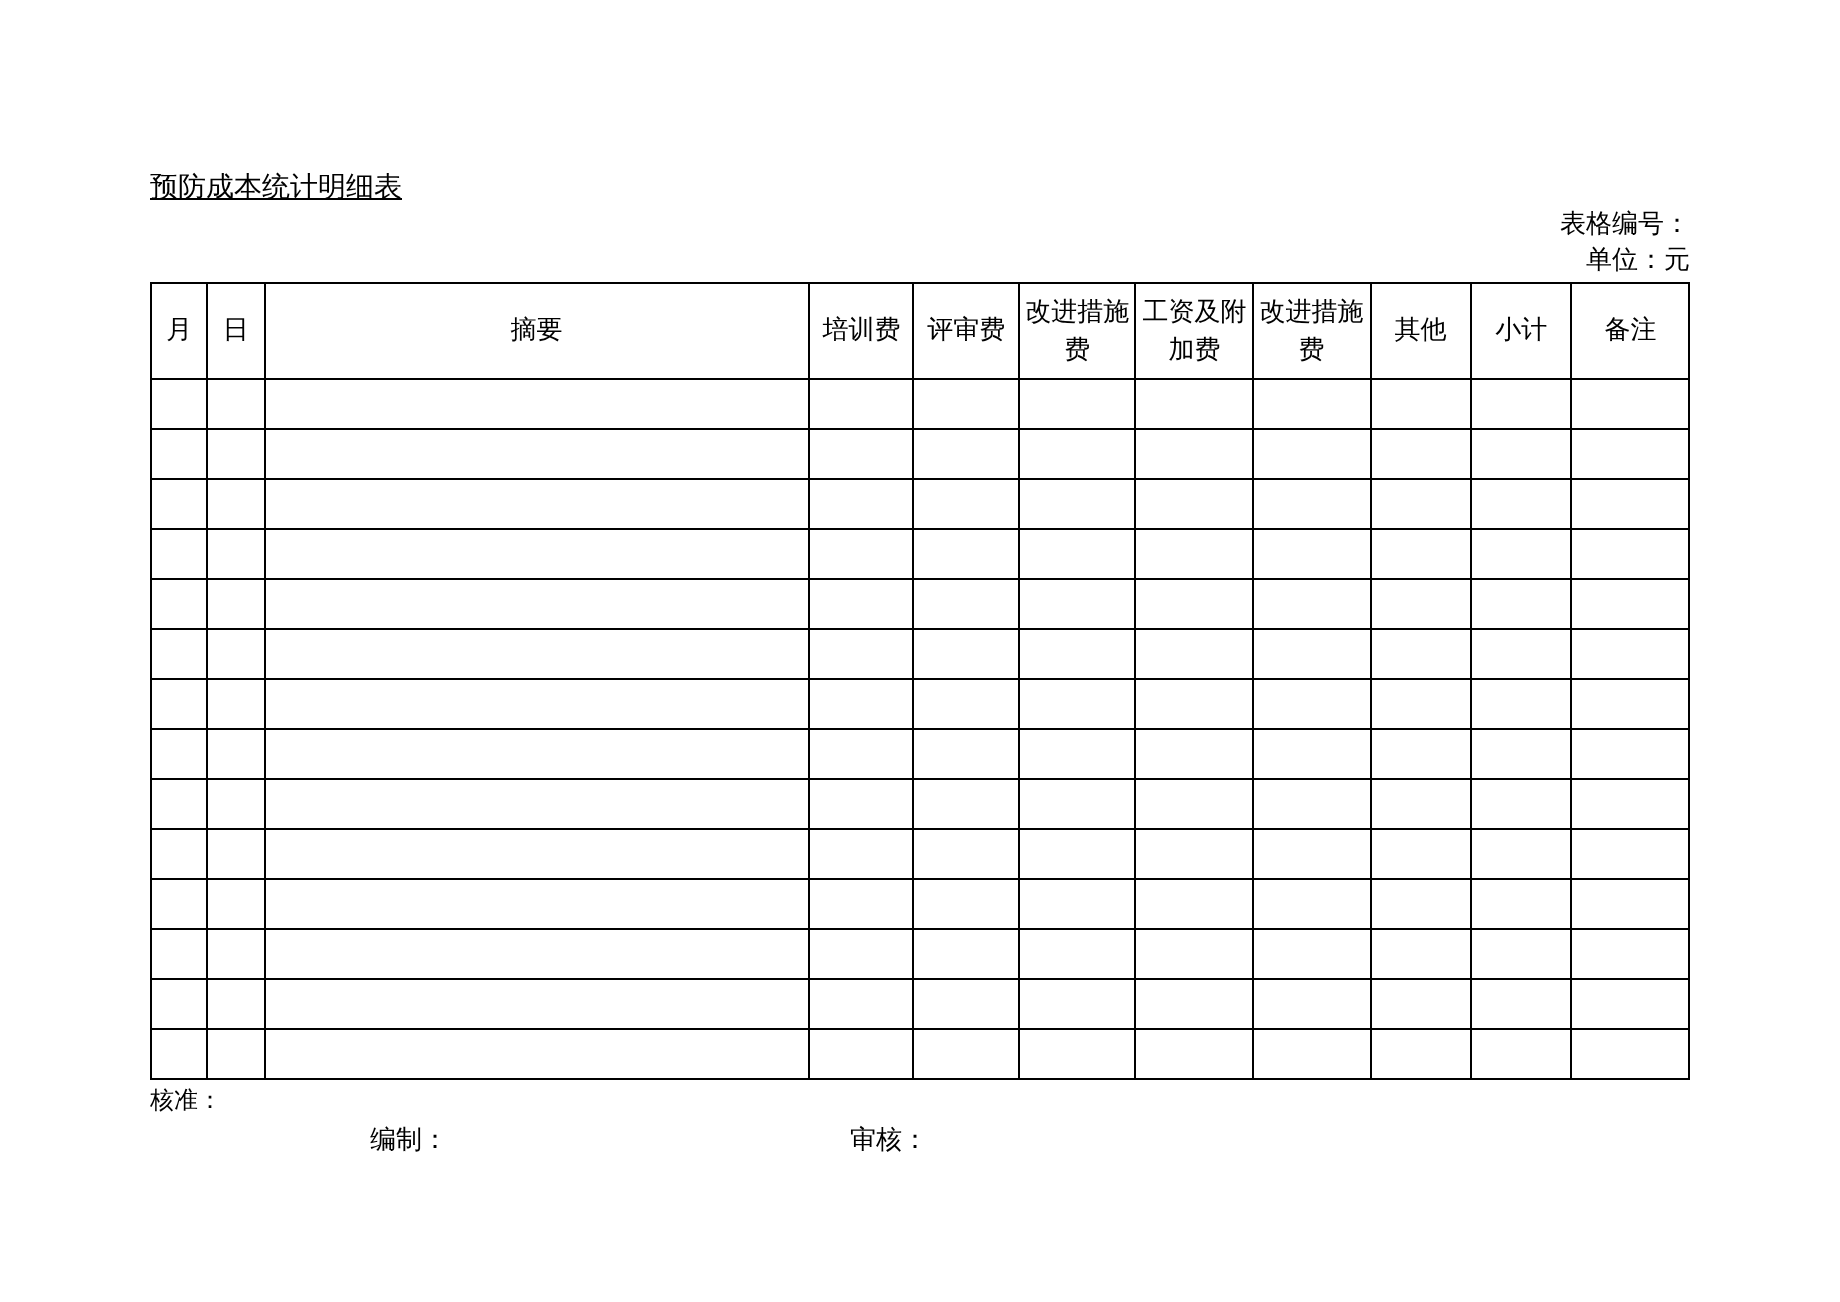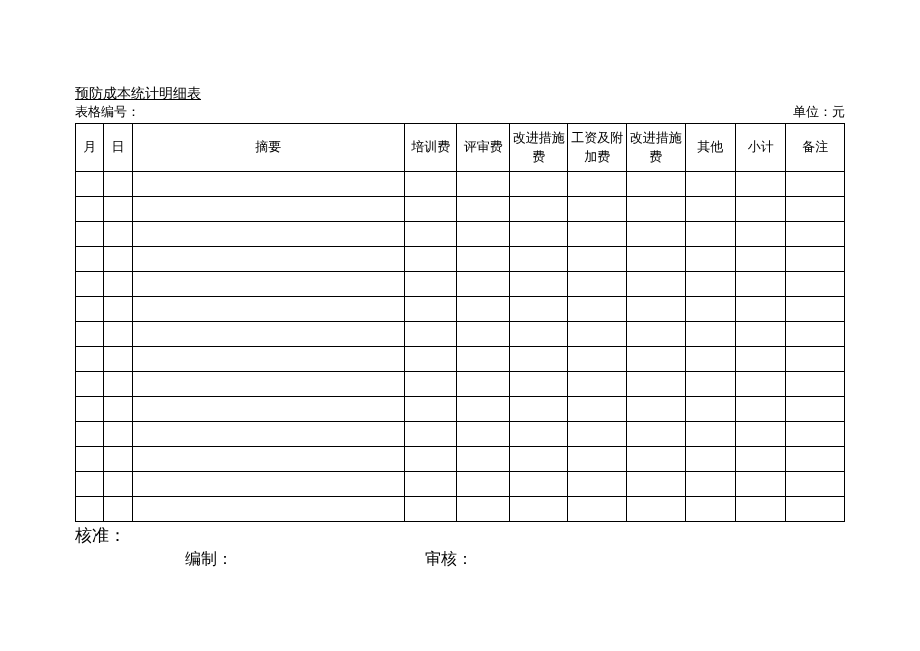--- a/index.html
+++ b/index.html
@@ -19,20 +19,21 @@
       font-size: 14px;
       margin-bottom: 0;
       text-decoration: underline;
     }
     .header-row {
       display: flex;
       justify-content: space-between;
       align-items: flex-end;
       margin-bottom: 2px;
       font-size: 13px;
+      flex-direction: column;
     }
     table {
       border-collapse: collapse;
       width: 100%;
       table-layout: fixed;
     }
     th, td {
       border: 1px solid #000;
       text-align: center;
       vertical-align: middle;
@@ -52,26 +53,26 @@
     .col-summary { width: 270px; }
     .col-train { width: 52px; }
     .col-review { width: 52px; }
     .col-mgmt { width: 58px; }
     .col-improve { width: 58px; }
     .col-wage { width: 58px; }
     .col-other { width: 50px; }
     .col-subtotal { width: 50px; }
     .col-note { width: 58px; }
     .footer-row1 {
-      font-size: 17px;
+      font-size: 12px;
       margin-top: 2px;
     }
     .footer-row2 {
       display: flex;
-      font-size: 16px;
+      font-size: 13px;
       margin-top: 2px;
     }
     .footer-spacer {
       width: 110px;
     }
     .footer-compile {
       width: 240px;
     }
   </style>
 </head>

